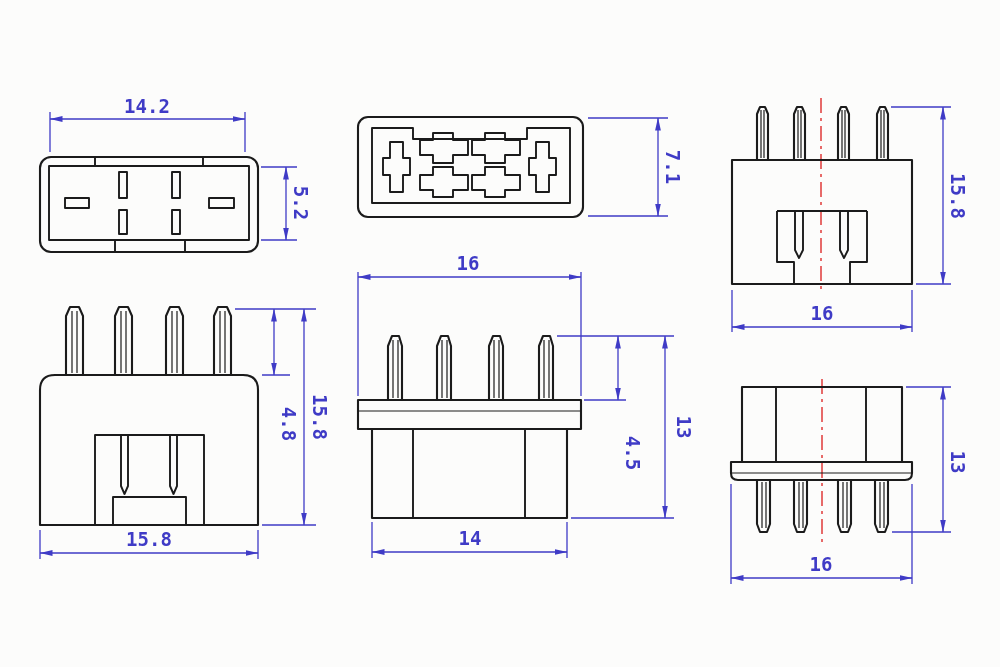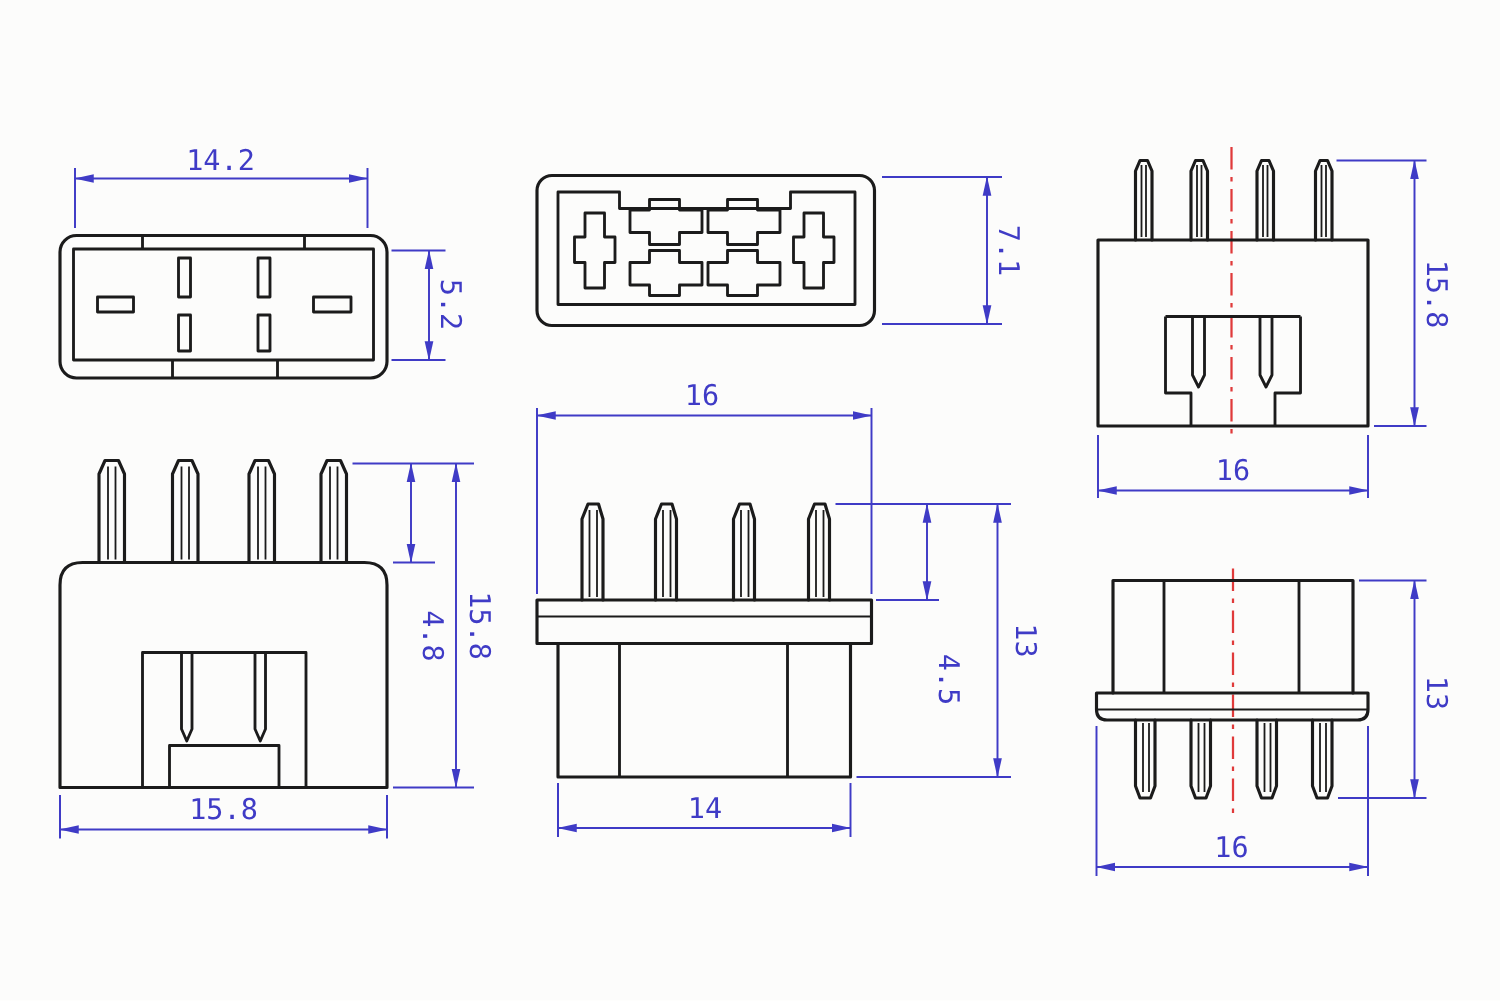--- a/index.html
+++ b/index.html
@@ -1,19 +1,19 @@
 <!DOCTYPE html>
 <html style="--bg: #fcfcfb; --line: #1b1b1b; --dim: #3f3bc6; --centerline: #e03a3a;"><head>
 <meta charset="utf-8">
 <style>
   :root{
     --bg:#fcfcfb; --line:#1b1b1b; --dim:#3f3bc6; --centerline:#e03a3a;
   }
   html,body{margin:0;padding:0;background:#fff;}
-  .sheet{width:1000px;height:667px;background:var(--bg);position:relative;overflow:hidden;}
+  .sheet{width:1000px;height:667px;background:var(--bg);position:relative;overflow:hidden;font-weight:bold;}
   svg{display:block;}
   svg text{font-family:"DejaVu Sans Mono","Liberation Mono",monospace;font-size:19px;fill:var(--dim);}
   .part{fill:none;stroke:var(--line);stroke-width:2.1;stroke-linejoin:round;stroke-linecap:round;}
   .part2{fill:none;stroke:var(--line);stroke-width:1.9;stroke-linejoin:round;}
   .thin{fill:none;stroke:var(--line);stroke-width:1.2;}
   .dim{fill:none;stroke:var(--dim);stroke-width:1.3;}
   .cl{fill:none;stroke:var(--centerline);stroke-width:1.5;stroke-dasharray:15 5 3 5;}
   .arrow{fill:var(--dim);stroke:none;}
 </style>
 </head>

